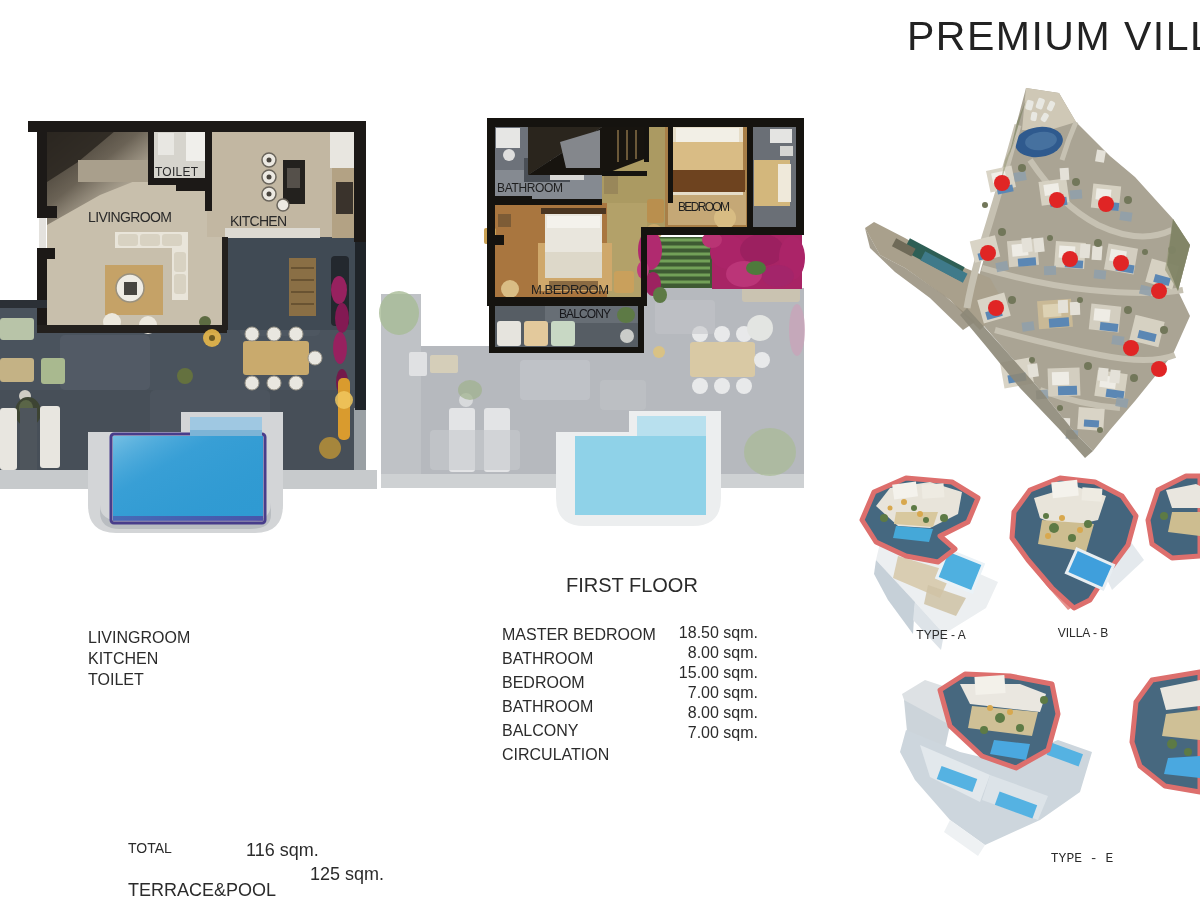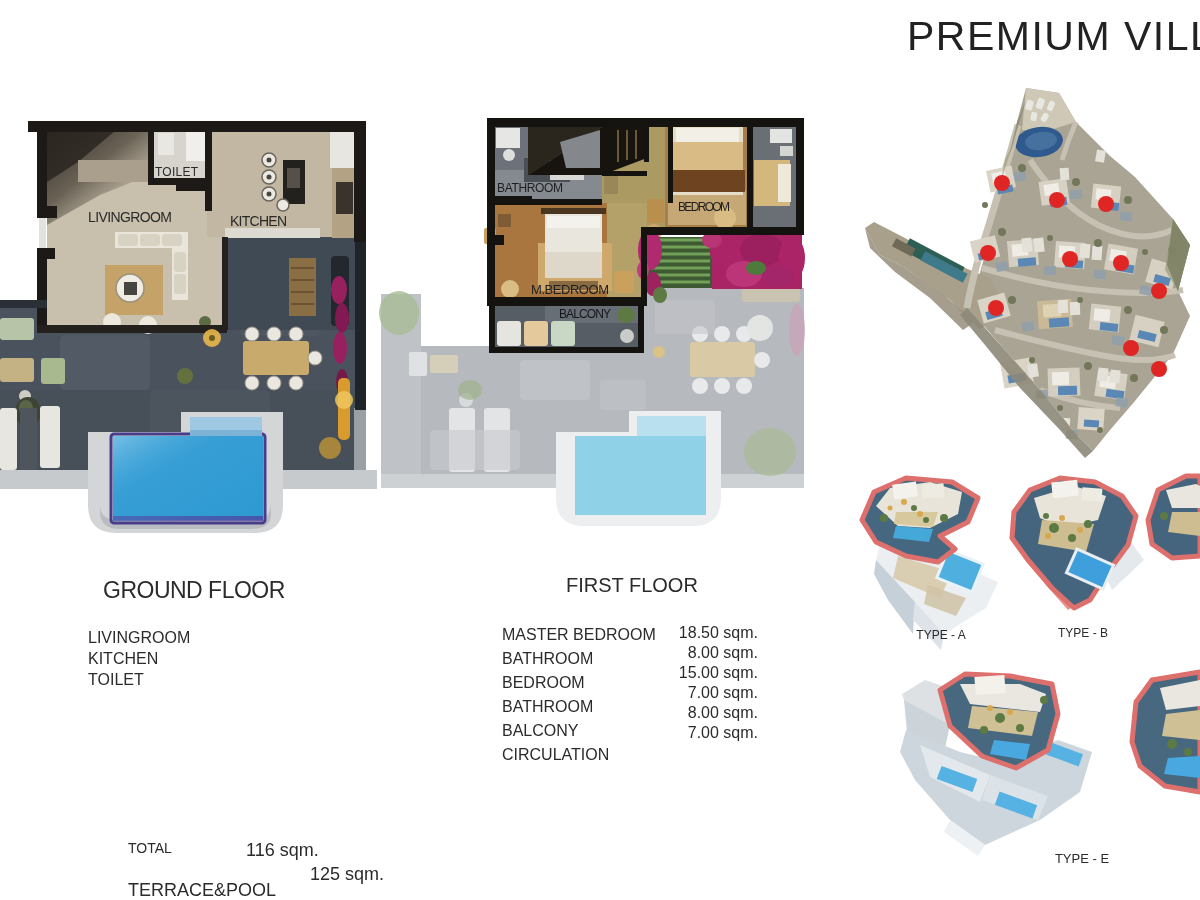--- a/index.html
+++ b/index.html
@@ -797,32 +797,31 @@
           <circle cx="1172" cy="744" r="5"></circle>
           <circle cx="1188" cy="752" r="4"></circle>
         </g>
 
   <path d="M1168,758 L1200,756 L1200,778 L1164,774 Z" fill="#4aa8e0"></path>
 </g>
 </svg>
 
 <div class="t" style="left:907px;top:13px;font-size:41px;color:#222;letter-spacing:1.5px;">PREMIUM VILLA</div>
 
-<div class="t" style="left:103px;top:577px;font-size:23px;letter-spacing:-0.5px;">GROUND FLOOR</div>
 
 <div class="t" style="left:88px;top:627px;font-size:16px;line-height:21px;">LIVINGROOM<br>KITCHEN<br>TOILET</div>
 
 <div class="t" style="left:128px;top:840px;font-size:14px;text-align:center;">TOTAL</div>
 <div class="t" style="left:210px;top:840px;font-size:18px;margin-left:36px;">116 sqm.</div>
 <div class="t" style="left:128px;top:880px;font-size:18px;">TERRACE&amp;POOL</div>
 <div class="t" style="left:310px;top:864px;font-size:18px;">125 sqm.</div>
 
 <div class="t" style="left:566px;top:574px;font-size:20px;letter-spacing:0px;">FIRST FLOOR</div>
 
 <div class="t" style="left:502px;top:623px;font-size:16px;line-height:24px;">MASTER BEDROOM<br>BATHROOM<br>BEDROOM<br>BATHROOM<br>BALCONY<br>CIRCULATION</div>
 <div class="t" style="left:618px;top:623px;font-size:16px;line-height:20px;width:140px;text-align:right;">18.50 sqm.<br>8.00 sqm.<br>15.00 sqm.<br>7.00 sqm.<br>8.00 sqm.<br>7.00 sqm.</div>
 
 <div class="t" style="left:881px;top:628px;font-size:12px;width:120px;text-align:center;">TYPE - A</div>
 
-<div class="t" style="left:1023px;top:626px;font-size:12px;width:120px;text-align:center;">TYPE - B</div>
-
-<div class="t" style="left:1022px;top:851px;font-size:13px;width:120px;text-align:center;">TYPE - E</div>
+<div class="t" style="left:1023px;top:626px;font-size:12px;width:120px;text-align:center;">VILLA - B</div>
+
+<div class="t" style="left:1022px;top:851px;font-size:13px;width:120px;text-align:center;font-family:Liberation Mono, monospace;">TYPE - E</div>
 </div>
 
 </body></html>

